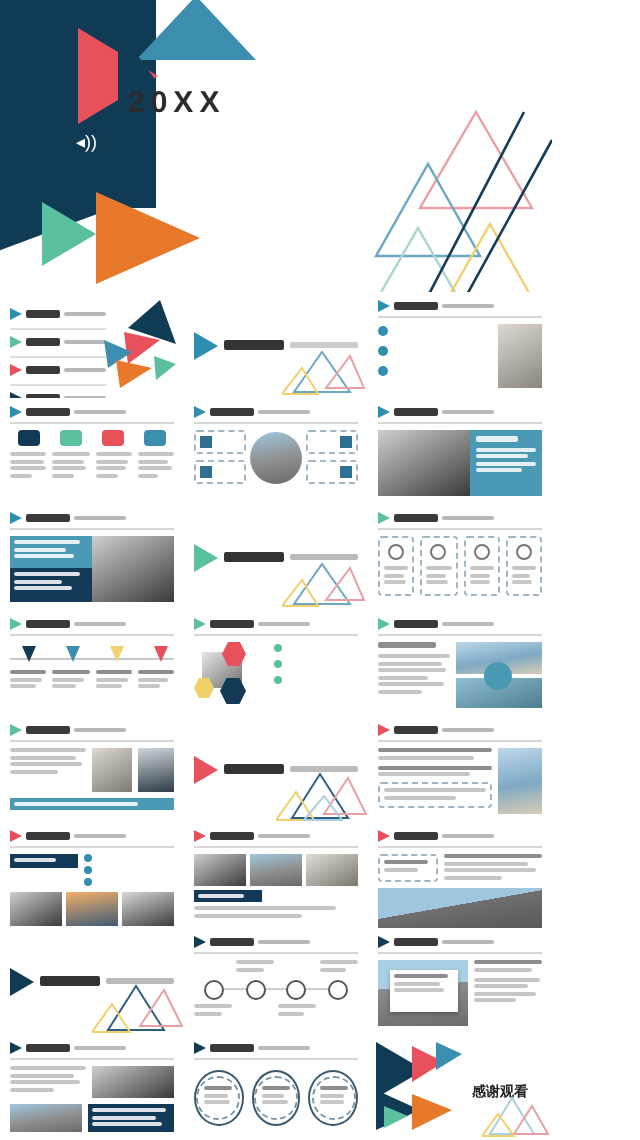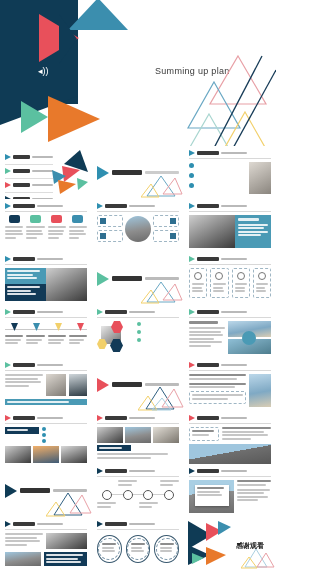--- a/index.html
+++ b/index.html
@@ -64,21 +64,21 @@
 <div class="hero">
   <div class="navy2"></div>
   <div class="navy3"></div>
   <div class="tri tri-teal-top"></div>
   <div class="tri tri-red"></div>
   <div class="tri tri-navy-r"></div>
   <div class="tri tri-orange"></div>
   <div class="tri tri-green"></div>
 
   <div class="spk">◂))</div>
-  <div class="hero-en">Summing up plan</div>
+  <div class="hero-year">20XX</div>
 
   <svg class="outline" width="276" height="146">
     <polygon points="238,56 266,104 210,104" fill="none" stroke="#e8a0a6" stroke-width="1.2"></polygon>
     <polygon points="214,82 240,128 188,128" fill="none" stroke="#6aa8c4" stroke-width="1.2"></polygon>
     <polygon points="209,114 232,154 186,154" fill="none" stroke="#a9d6d0" stroke-width="1.2"></polygon>
     <polygon points="245,112 270,156 220,156" fill="none" stroke="#f2d06b" stroke-width="1.2"></polygon>
     <polyline points="262,56 214,148" fill="none" stroke="#173c58" stroke-width="1.3"></polyline>
     <polyline points="276,70 232,150" fill="none" stroke="#173c58" stroke-width="1.3"></polyline>
   </svg>
 </div>

